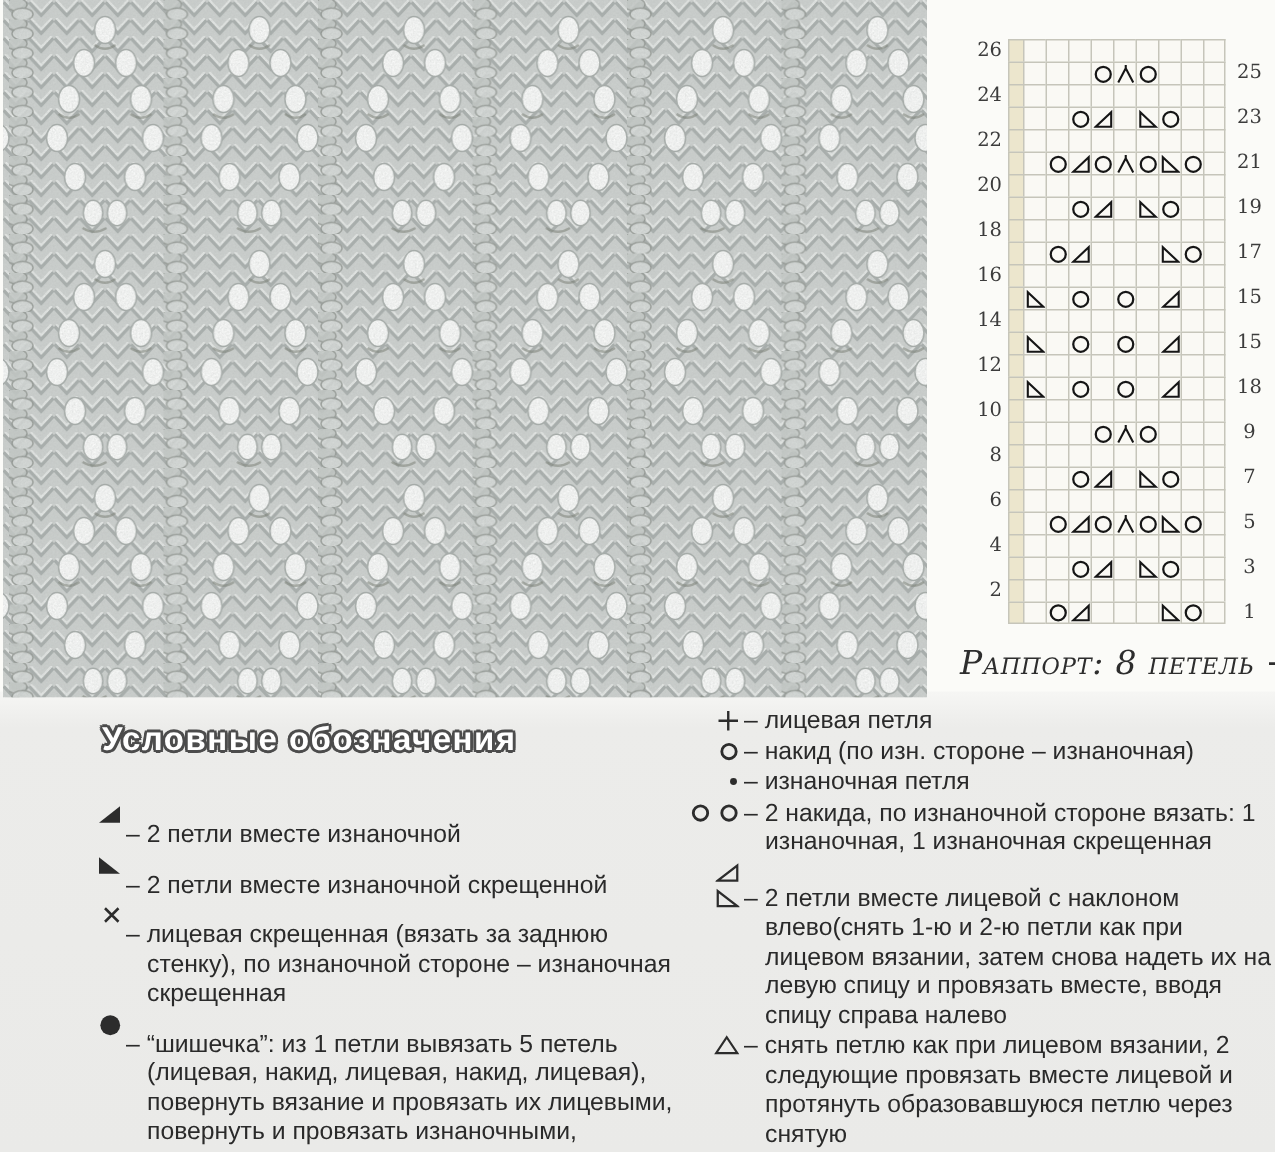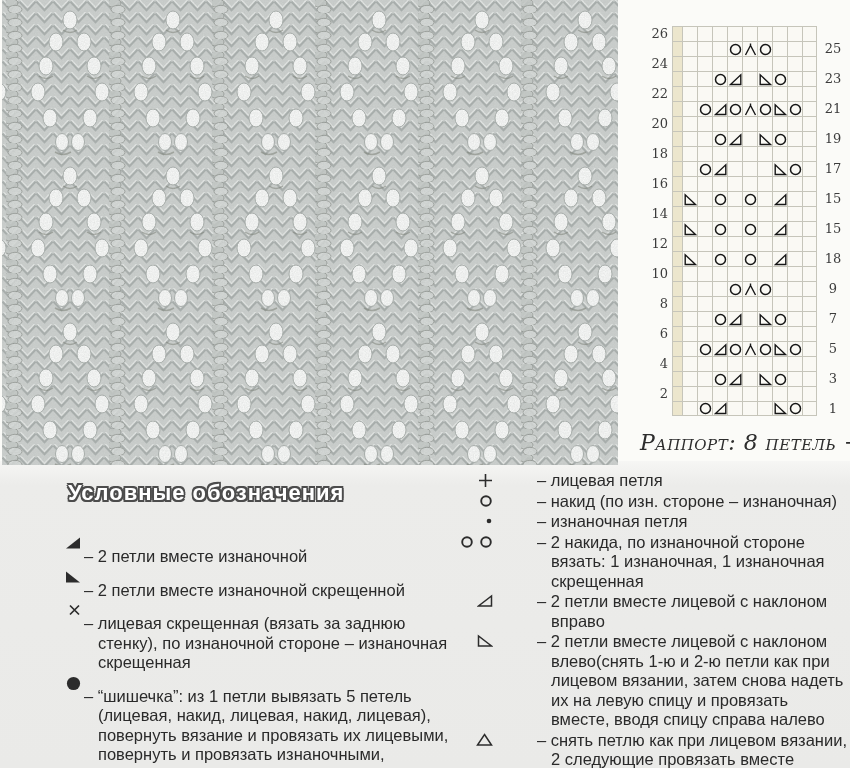--- a/index.html
+++ b/index.html
@@ -35,21 +35,21 @@
                        -1.8px 0 0 #4c4c4c,1.8px 0 0 #4c4c4c;}
   .legend-col{position:absolute;color:#2a2a2a;font-size:16.5px;line-height:19.5px;}
   .legend-left{left:55px;top:534px;width:402px;}
   .legend-right{left:455px;top:471px;width:394px;}
   .l-item{display:grid;grid-template-columns:26px 1fr;column-gap:3px;margin-bottom:1px;}
   .legend-right .l-item{grid-template-columns:38px 1fr;}
   .l-sym{display:flex;align-items:flex-start;justify-content:flex-end;gap:5px;
          padding-top:2px;}
   .l-text{padding-left:14px;text-indent:-14px;}
   .legend-left .l-text{max-width:368px;margin-top:13px;}
-  .legend-right .l-text{max-width:350px;margin-left:41px;}
+  .legend-right .l-text{max-width:350px;}
 </style>
 </head>
 <body>
 
 <div class="page">
 
   <div class="bottom-band"></div>
 
   <div class="photo-wrap">
     <svg width="616" height="465" viewBox="0 0 616 465">
@@ -758,21 +758,20 @@
           </svg>
         </span>
         <span class="l-text">– 2 накида, по изнаночной стороне вязать: 1 изнаночная, 1 изнаночная скрещенная</span>
       </div>
       <div class="l-item">
         <span class="l-sym">
           <svg width="16" height="14" viewBox="0 0 16 14">
             <polygon points="1.5,12 14.5,12 14.5,2" fill="none" stroke="#2c2c2c" stroke-width="1.5"></polygon>
           </svg>
         </span>
-        <span class="l-text">– 2 петли вместе лицевой с наклоном вправо</span>
       </div>
       <div class="l-item">
         <span class="l-sym">
           <svg width="16" height="14" viewBox="0 0 16 14">
             <polygon points="1.5,2 1.5,12 14.5,12" fill="none" stroke="#2c2c2c" stroke-width="1.5"></polygon>
           </svg>
         </span>
         <span class="l-text">– 2 петли вместе лицевой с наклоном влево(снять 1-ю и 2-ю петли как при лицевом вязании, затем снова надеть их на левую спицу и провязать вместе, вводя спицу справа налево</span>
       </div>
       <div class="l-item">

